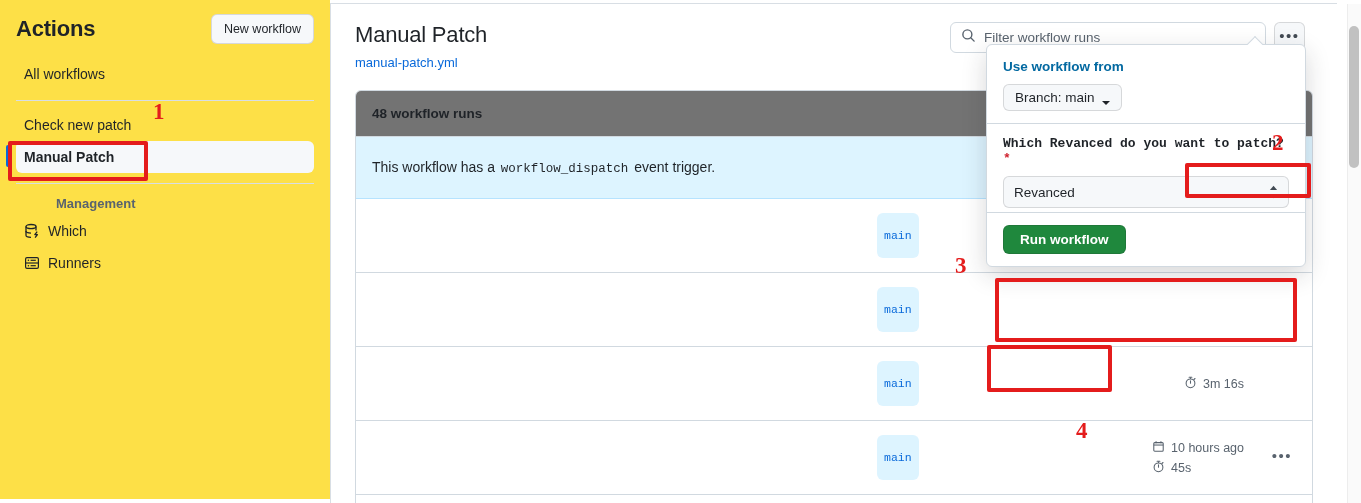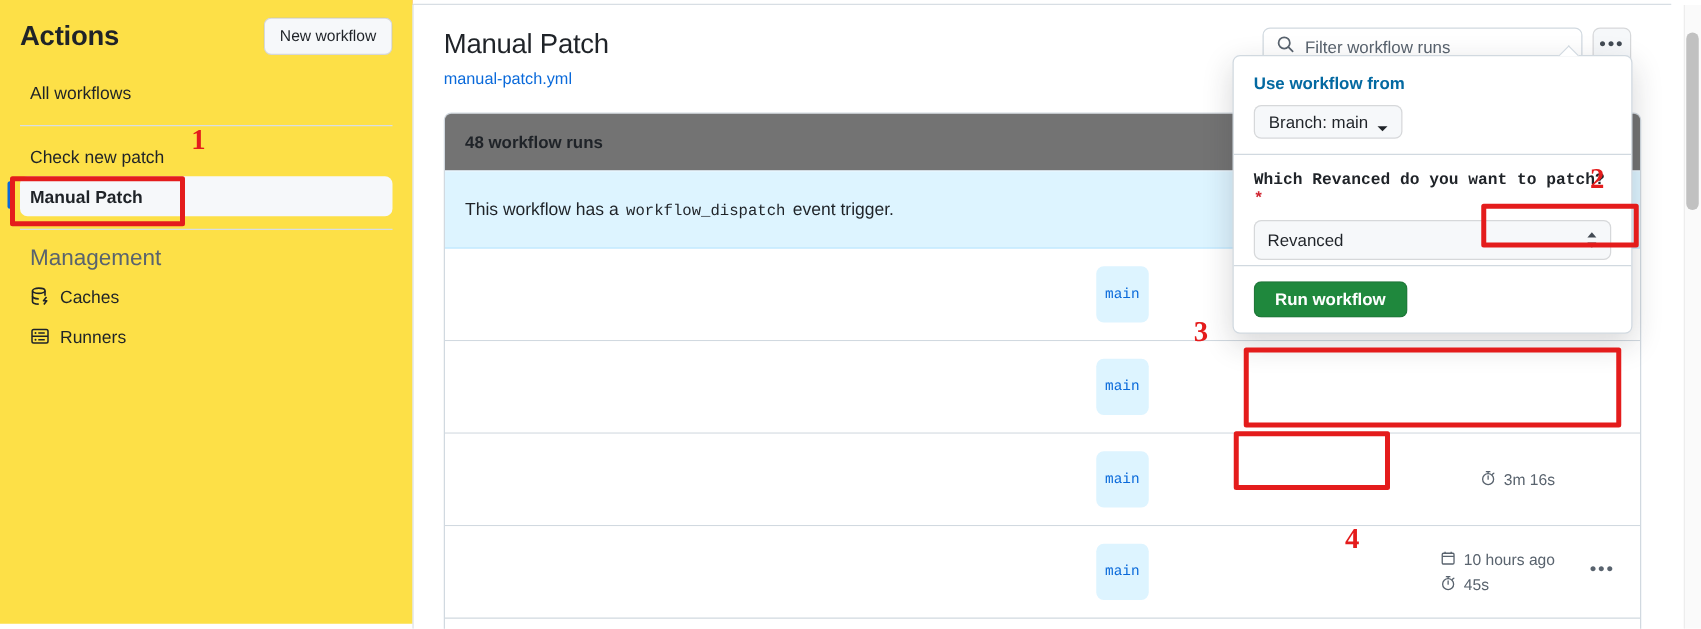--- a/index.html
+++ b/index.html
@@ -45,43 +45,43 @@
     padding: 6px 8px; border-radius: 6px; cursor: pointer;
     position: relative;
   }
   .nav-item.selected { background: #f6f8fa; font-weight: 600; }
   .nav-item.selected::before {
     content: ""; position: absolute; left: -10px; top: 4px;
     width: 4px; height: 22px; background: #0969da; border-radius: 6px;
   }
   .nav-sep { height: 1px; background: #d8dee4; margin: 10px 0 8px 0; }
   .nav-group-label {
-    font-size: 18px; color: #59636e; font-weight: 400;
-    padding: 4px 8px; margin-top: 2px;
+    font-size: 13px; color: #59636e; font-weight: 700;
+    padding: 4px 8px; margin-top: 2px; margin-left: 32px;
   }
   .nav-icon { width: 16px; height: 16px; display: inline-flex; align-items: center; justify-content: center; color: #1f2328; flex: 0 0 16px; }
   .sidebar-divider {
     position: absolute; left: 330px; top: 4px; width: 1px; height: 499px;
     background: #d8dee4;
   }
 
   
   .main { position: absolute; left: 331px; top: 4px; width: 1006px; height: 499px; background:#fff; }
 
   .main-header { padding: 16px 24px 0 24px; position: relative; }
   .page-title { font-size: 22px; font-weight: 400; color: #1f2328; line-height: 30px; letter-spacing: -0.2px;}
   .page-sub { font-size: 13px; color: #0969da; margin-top: 4px; cursor: pointer; line-height: 18px;}
 
   .header-right {
     position: absolute; right: 32px; top: 18px;
     display: flex; align-items: center; gap: 8px;
   }
   .search-box {
     display: flex; align-items: center; gap: 8px;
-    width: 256px; height: 31px;
+    width: 316px; height: 31px;
     border: 1px solid #d1d9e0; border-radius: 6px; background: #fff;
     padding: 0 10px;
   }
   .search-box input {
     border: 0; outline: 0; font-size: 13.5px; width: 100%;
     color: #1f2328; background: transparent;
     font-family: "Liberation Sans", sans-serif;
   }
   .search-box input::placeholder { color: #59636e; }
   .kebab-btn {
@@ -271,21 +271,21 @@
       <div class="nav-item">
         <span class="nav-icon">
           <svg width="16" height="16" viewBox="0 0 16 16" fill="none" stroke="#1f2328" stroke-width="1.3">
             <ellipse cx="7" cy="3.6" rx="5" ry="2.1"></ellipse>
             <path d="M2 3.6v8.6c0 1.2 2.2 2.1 5 2.1"></path>
             <path d="M12 3.6v4"></path>
             <path d="M2 8c0 1.1 2.2 2.1 5 2.1"></path>
             <path d="M13.2 8.6l-2.4 3h2.6l-2.3 3" stroke-linejoin="round"></path>
           </svg>
         </span>
-        <span>Caches</span>
+        <span>Which</span>
       </div>
 
       <div class="nav-item">
         <span class="nav-icon">
           <svg width="16" height="16" viewBox="0 0 16 16" fill="none" stroke="#1f2328" stroke-width="1.2">
             <rect x="1.6" y="2.6" width="12.8" height="10.8" rx="1.4"></rect>
             <line x1="1.6" y1="8" x2="14.4" y2="8"></line>
             <circle cx="4.4" cy="5.3" r="0.8" fill="#1f2328" stroke="none"></circle>
             <line x1="6.6" y1="5.3" x2="11.8" y2="5.3"></line>
             <circle cx="4.4" cy="10.7" r="0.8" fill="#1f2328" stroke="none"></circle>

